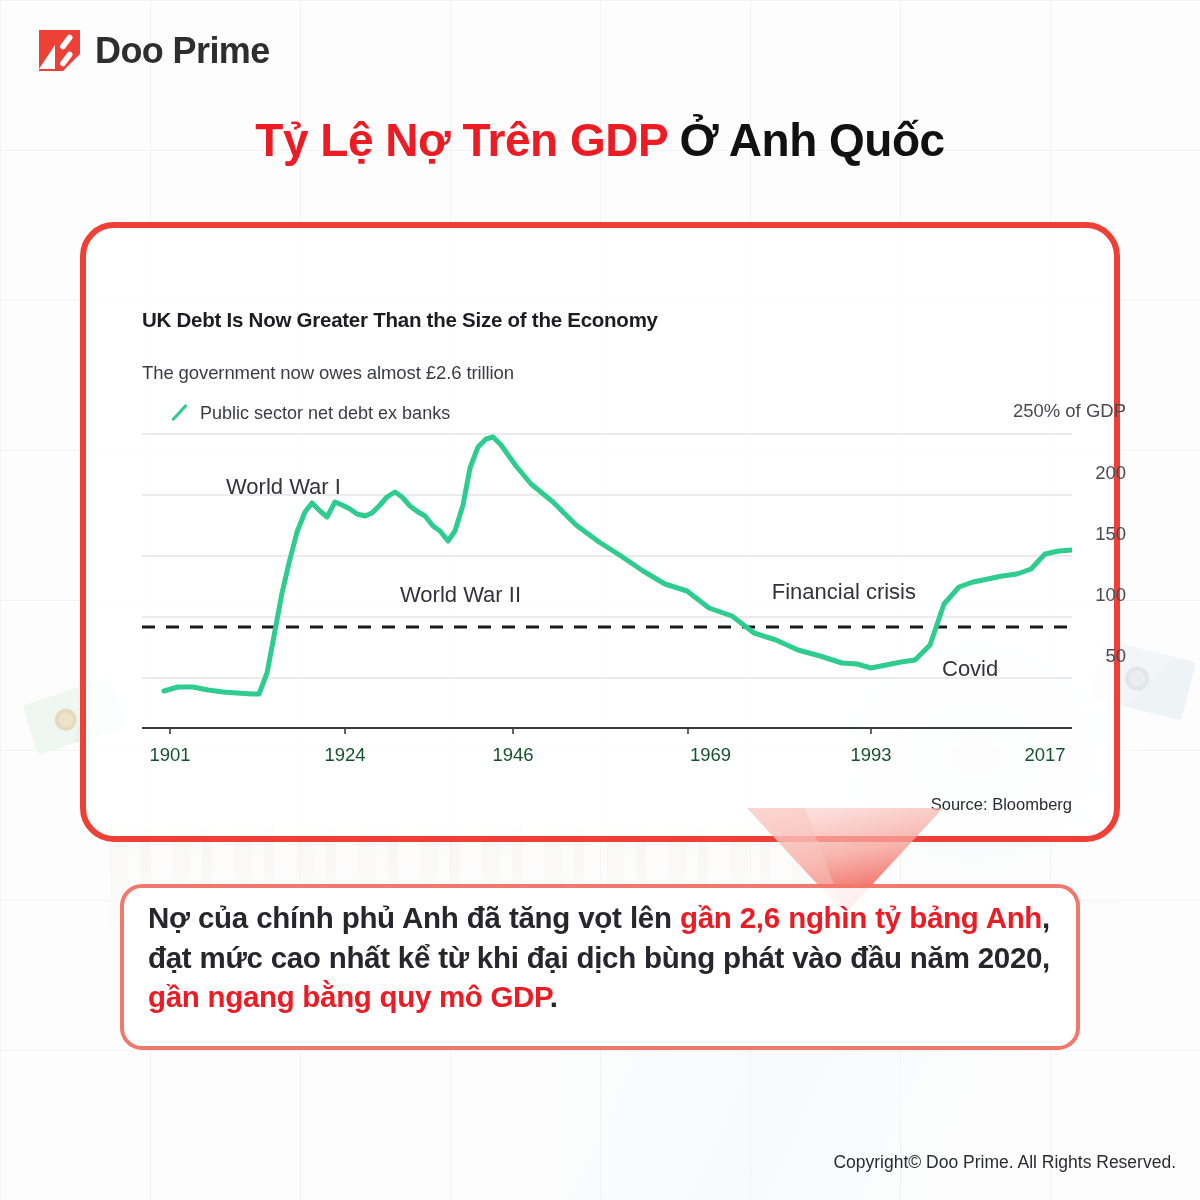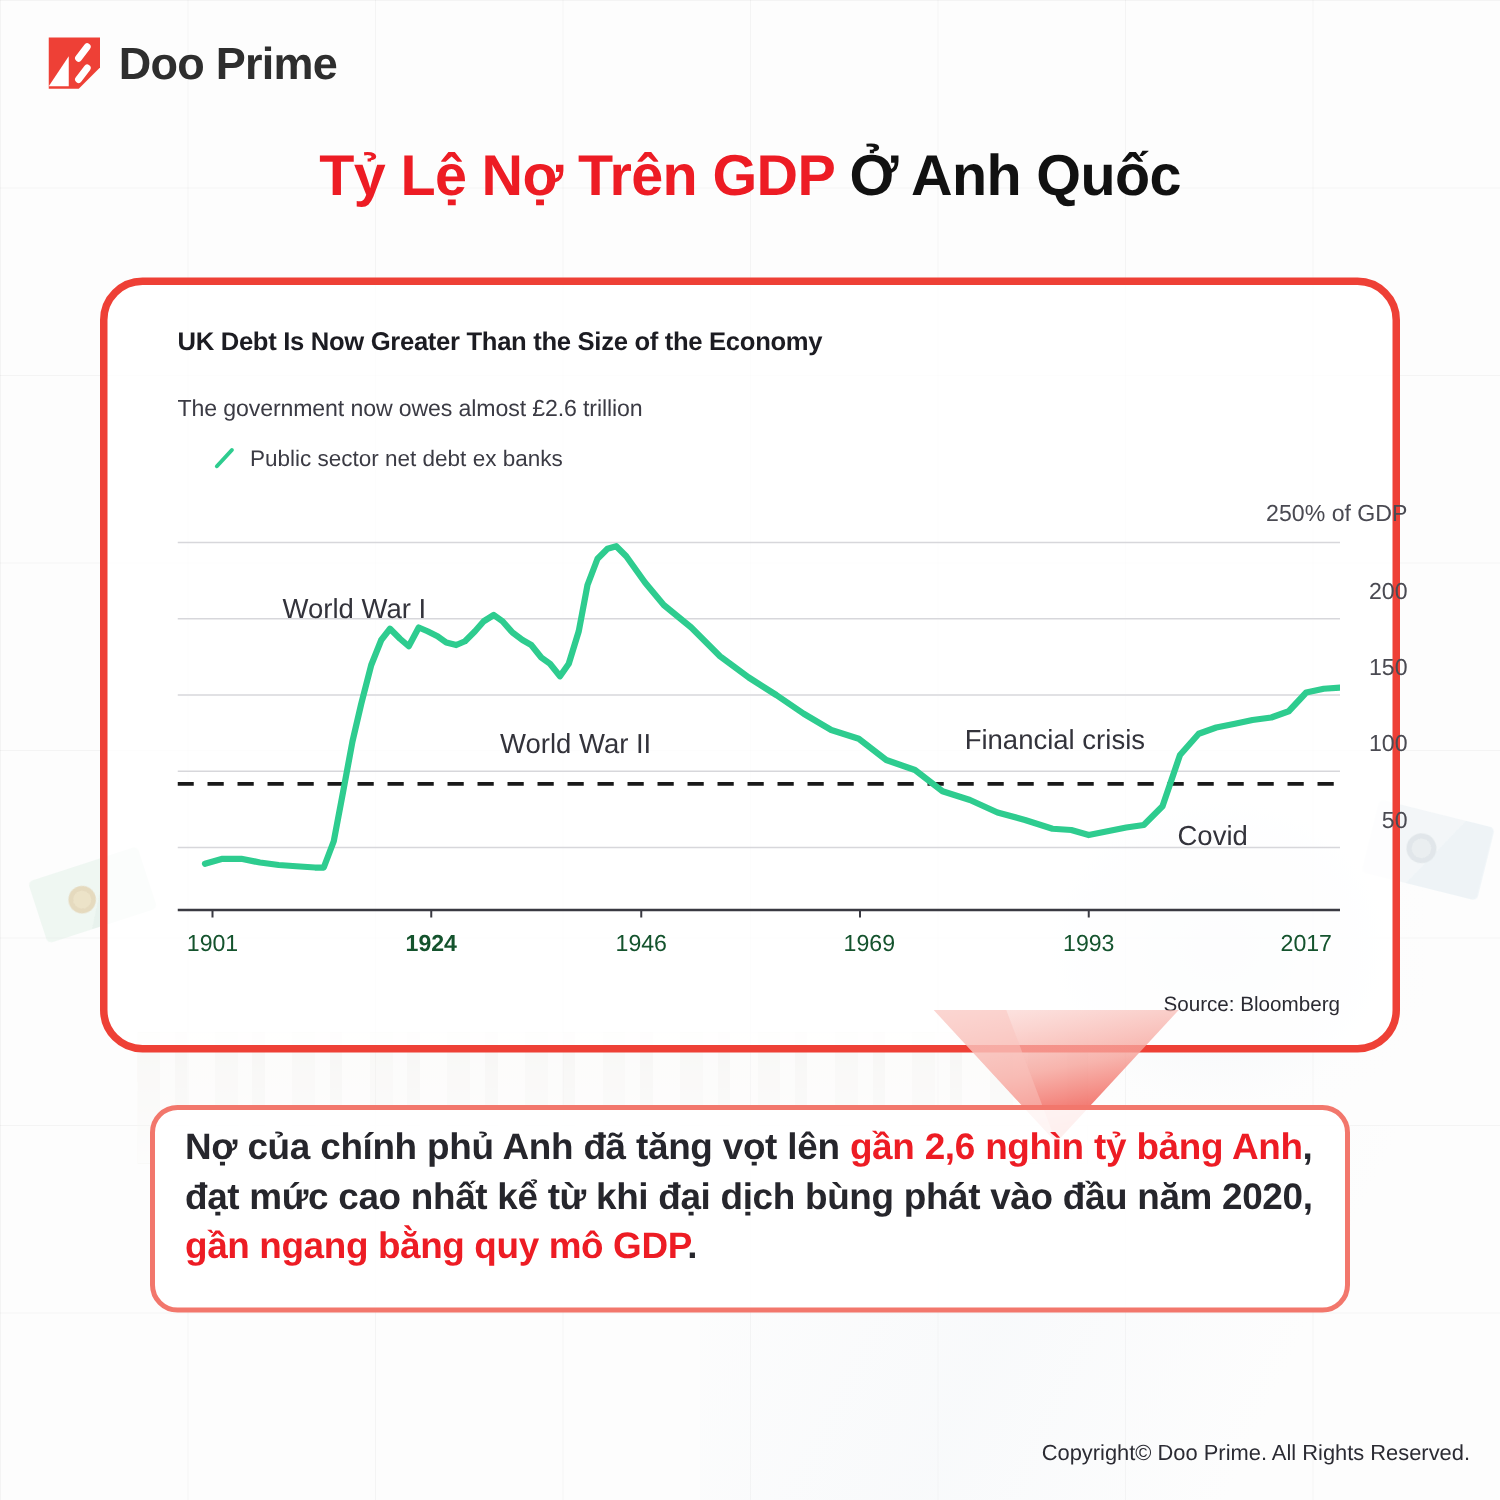--- a/index.html
+++ b/index.html
@@ -47,21 +47,21 @@
   
   .main-title{position:absolute;left:0;right:0;top:115px;text-align:center;
     font-size:46px;font-weight:700;letter-spacing:-.5px;line-height:1.12;}
   .t-red{color:#ED1C24;}
   .t-black{color:#111111;}
 
   
   .chart-card{position:absolute;left:80px;top:222px;width:1040px;height:620px;
     border:6px solid #EE4036;border-radius:34px;background:rgba(255,255,255,.80);
     box-sizing:border-box;}
-  .chart-inner{position:absolute;inset:0;padding:34px 46px 0 56px;box-sizing:border-box;}
+  .chart-inner{position:absolute;inset:0;padding:80px 46px 0 56px;box-sizing:border-box;}
   .ch-title{font-size:20.5px;font-weight:700;color:#1c1c22;letter-spacing:-.25px;}
   .ch-sub{font-size:18.5px;color:#3b3b44;margin-top:30px;letter-spacing:-.1px;}
   .ch-legend{display:flex;gap:11px;margin-top:19px;padding-left:28px;}
   .legend-slash{width:19px;height:19px;flex:none;}
   .legend-label{font-size:18px;color:#3b3b44;}
 
   
   .plot{position:absolute;left:56px;top:196px;width:930px;height:310px;}
   .plot svg{display:block;}
   .ylab{position:absolute;font-size:18.5px;color:#4a4a52;text-align:right;}
@@ -167,23 +167,23 @@
     <div class="ylab" style="right:-54px;top:99px;width:180px;">150</div>
     <div class="ylab" style="right:-54px;top:160px;width:180px;">100</div>
     <div class="ylab" style="right:-54px;top:221px;width:180px;">50</div>
 
     <div class="ann" style="left:84px;top:50px;">World War I</div>
     <div class="ann" style="left:258px;top:158px;">World War II</div>
     <div class="ann r" style="left:614px;top:155px;width:160px;line-height:1.15;">Financial crisis</div>
     <div class="ann" style="left:800px;top:232px;">Covid</div>
 
     <div class="xlab" style="left:0px;top:320px;width:56px;text-align:center;">1901</div>
-    <div class="xlab" style="left:175px;top:320px;width:56px;text-align:center;font-weight:bold;">1924</div>
+    <div class="xlab" style="left:175px;top:320px;width:56px;text-align:center;">1924</div>
     <div class="xlab" style="left:343px;top:320px;width:56px;text-align:center;">1946</div>
-    <div class="xlab" style="left:518px;top:320px;width:56px;text-align:right;">1969</div>
+    <div class="xlab" style="left:548px;top:320px;width:56px;text-align:left;">1969</div>
     <div class="xlab" style="left:701px;top:320px;width:56px;text-align:center;">1993</div>
     <div class="xlab" style="left:875px;top:320px;width:56px;text-align:center;">2017</div>
   </div>
 
   <div class="src">Source: Bloomberg</div>
 </div>
 
 <div class="arrow">
   <svg width="200" height="110" viewBox="0 0 200 110" aria-hidden="true">
     <defs>

